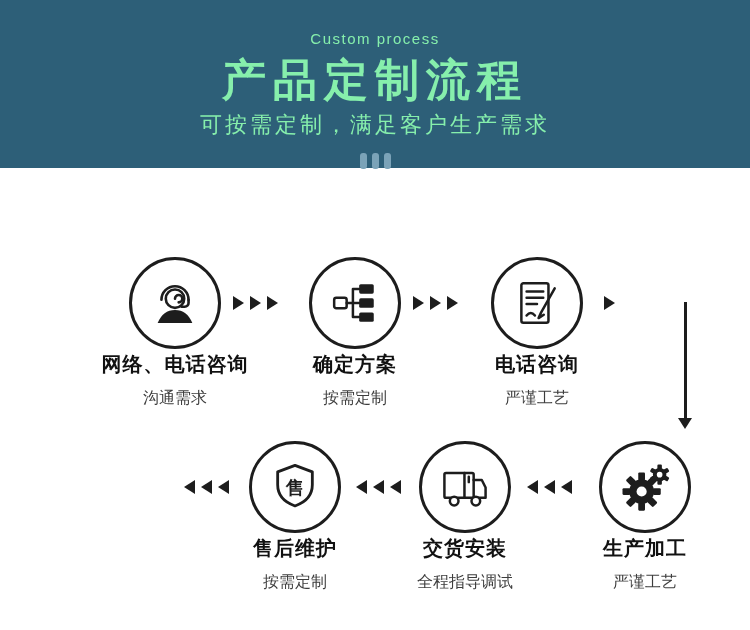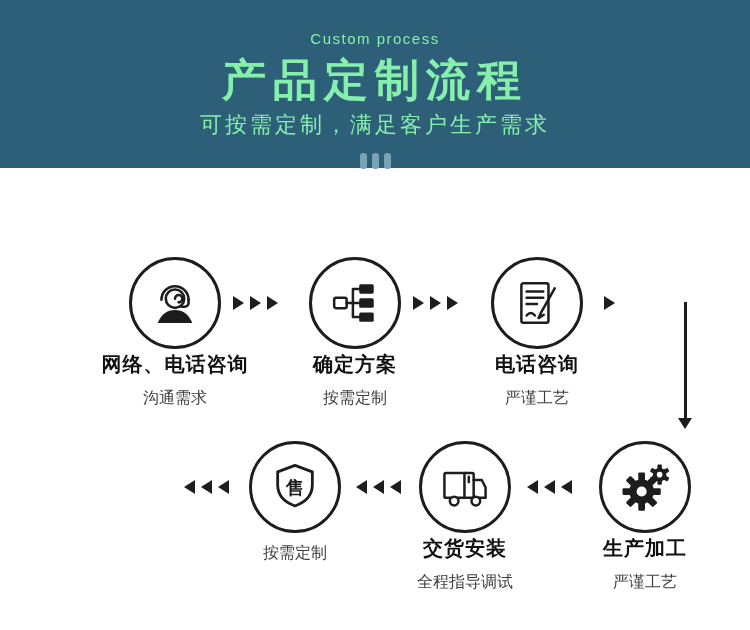--- a/index.html
+++ b/index.html
@@ -109,20 +109,21 @@
     <div class="step-sub">严谨工艺</div>
   </div>
 
   <div class="step" id="step-aftersale">
     <div class="circle">
       <svg viewBox="0 0 48 48" width="52" height="52">
         <path d="M24 4 L40 10 v12 q0 14 -16 19.5 q-16 -5.5 -16 -19.5 V10 Z" fill="none" stroke="#1d1d1d" stroke-width="2.6" stroke-linejoin="round"></path>
         <text x="24" y="30" text-anchor="middle" font-size="17" font-weight="bold" fill="#1d1d1d">售</text>
       </svg>
     </div>
+    <div class="step-title">售后维护</div>
     <div class="step-sub">按需定制</div>
   </div>
 
   <div class="step" id="step-production">
     <div class="circle">
       <svg viewBox="0 0 48 48" width="54" height="54">
         <g fill="#1d1d1d">
           <rect x="18" y="11" width="6" height="7" rx="1"></rect>
           <rect x="18" y="11" width="6" height="7" rx="1" transform="rotate(45 21 28)"></rect>
           <rect x="18" y="11" width="6" height="7" rx="1" transform="rotate(90 21 28)"></rect>

